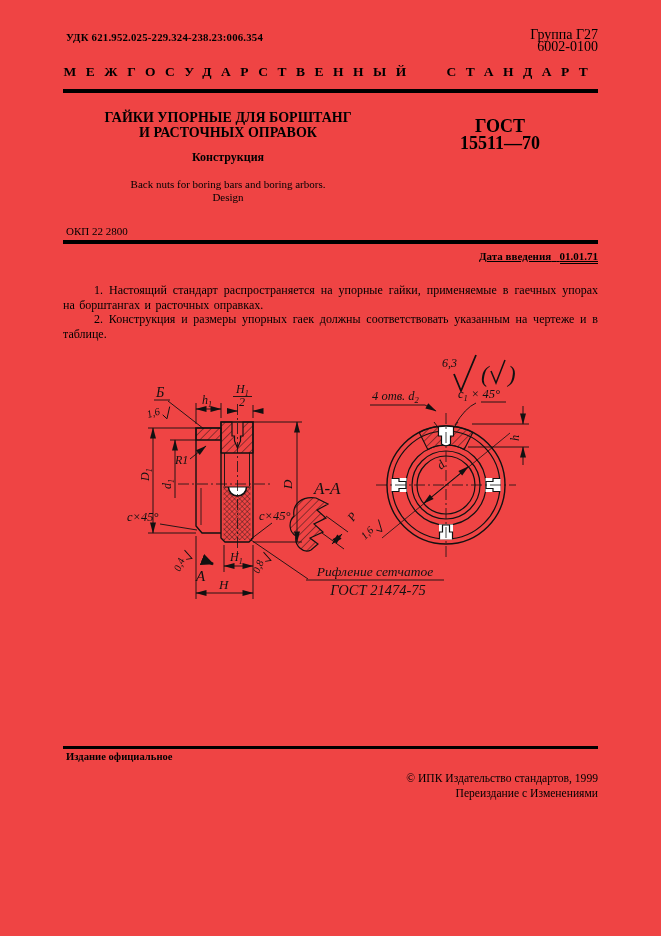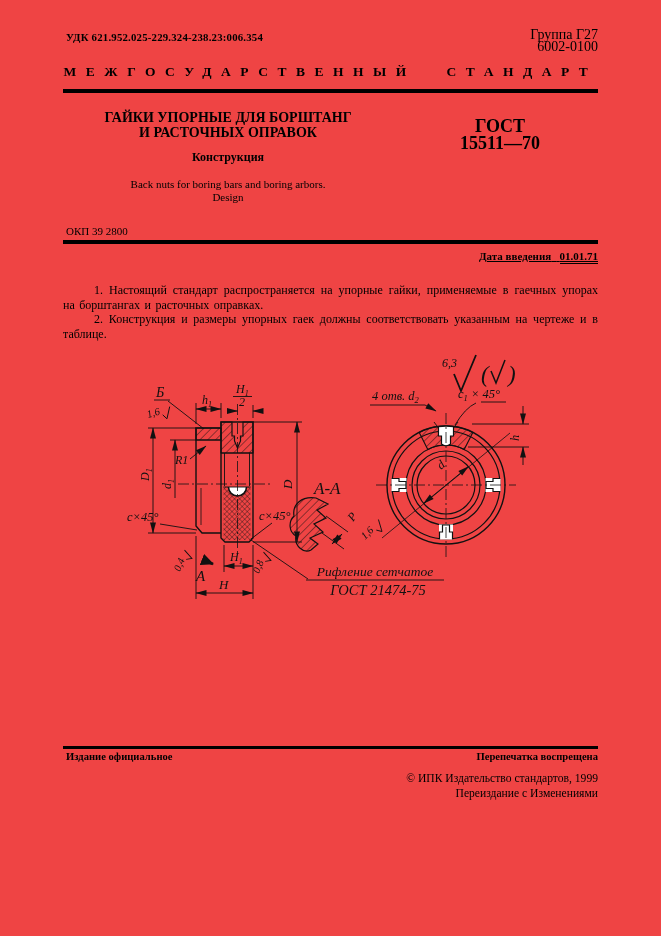--- a/index.html
+++ b/index.html
@@ -52,21 +52,21 @@
   <div class="abs subtitle">Конструкция</div>
   <div class="abs title-en">
     <div>Back nuts for boring bars and boring arbors.</div>
     <div>Design</div>
   </div>
   <div class="abs gost-box">
     <div>ГОСТ</div>
     <div>15511—70</div>
   </div>
 
-  <div class="abs okp">ОКП 39 2800</div>
+  <div class="abs okp">ОКП 22 2800</div>
   <div class="rule rule2"></div>
 
   <div class="abs date-line">
     <span>Дата введения</span>
     <span>&nbsp;</span>
     <span class="date-val">01.01.71</span>
   </div>
 
   <div class="abs paras">
     <p>1. Настоящий стандарт распространяется на упорные гайки, применяемые в гаечных упорах на борштангах и расточных оправках.</p>
@@ -249,19 +249,18 @@
 
       <g transform="translate(245,192) rotate(-45)">
         <text x="0" y="0" font-size="10.5" stroke="none">1,6</text>
         <path d="M15,1 l3,5 l6,-11"></path>
       </g>
     </g>
   </svg>
 
   <div class="rule rule3"></div>
   <div class="abs foot-official">Издание официальное</div>
-  <div class="abs foot-reprint">Перепечатка воспрещена</div>
   <div class="abs foot-copy">
     <div>© ИПК  Издательство стандартов, 1999</div>
     <div>Переиздание с  Изменениями</div>
   </div>
 
 </div>
 
 </body></html>

